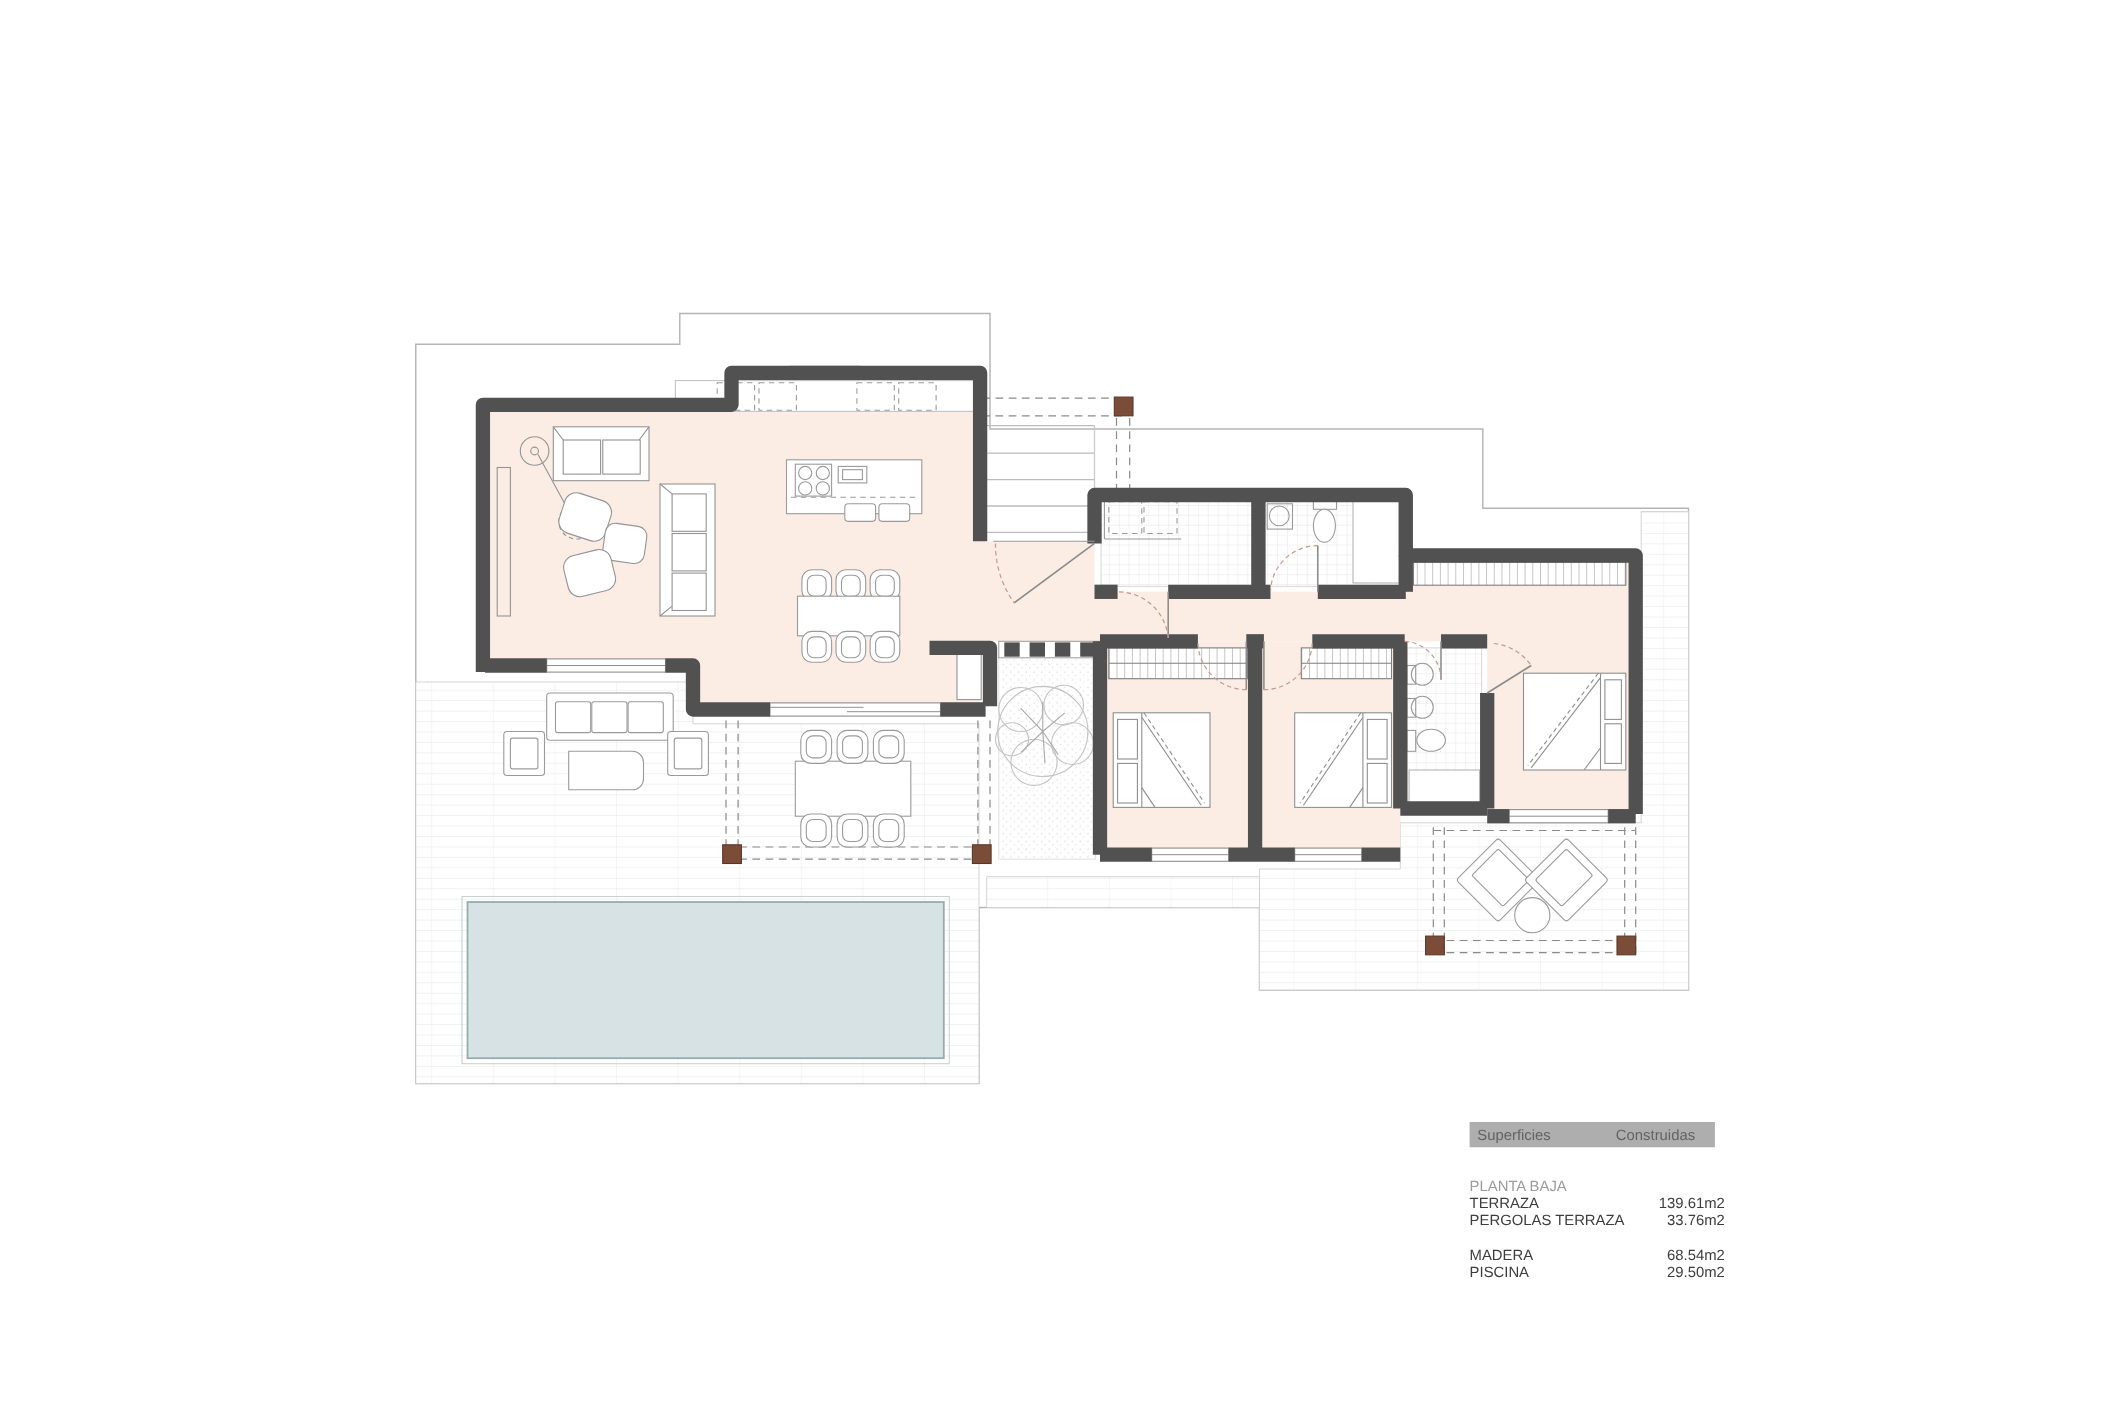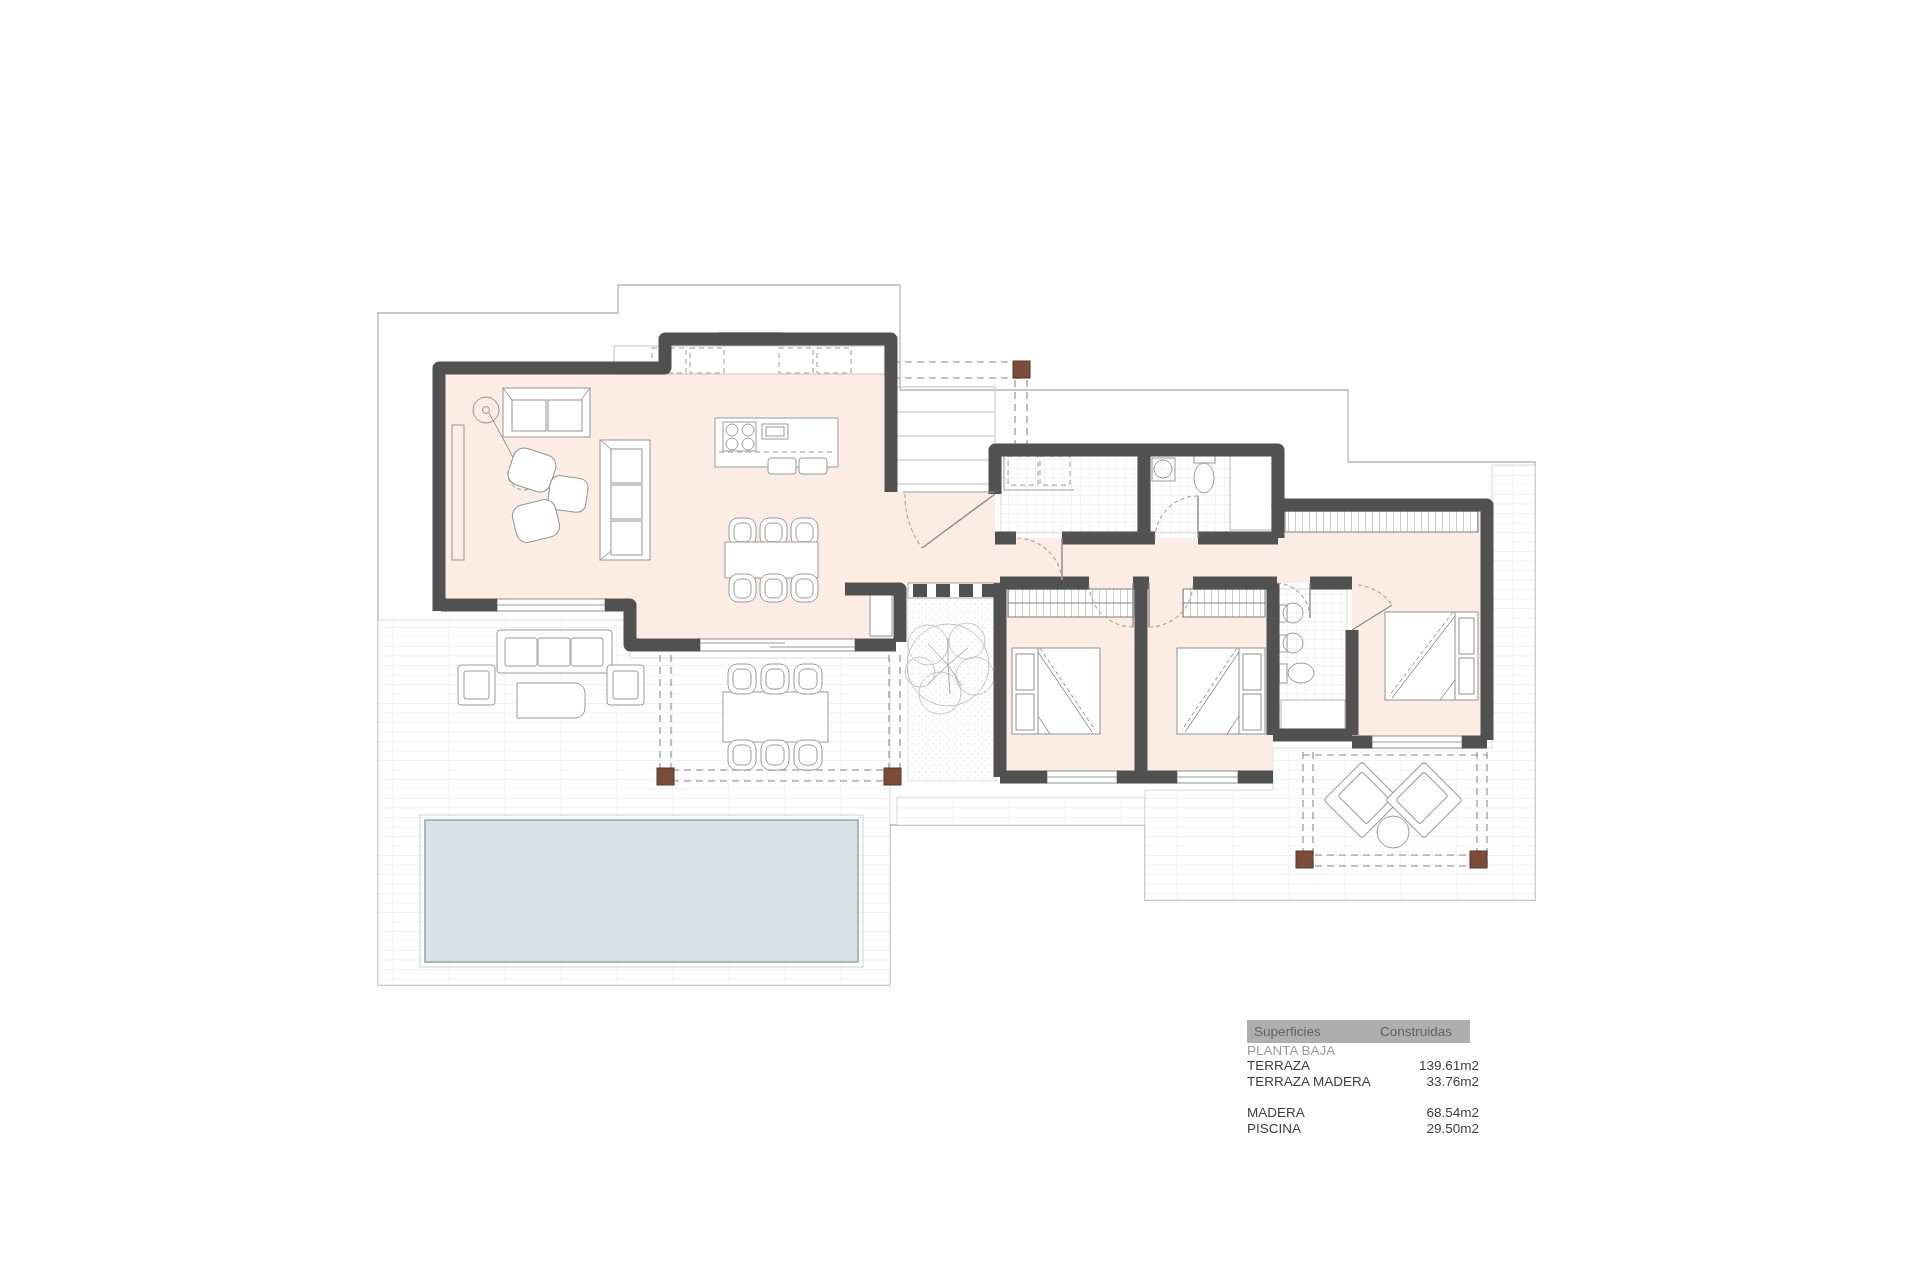--- a/index.html
+++ b/index.html
@@ -1,24 +1,24 @@
 <!DOCTYPE html>
 <html><head>
 <meta charset="utf-8">
 <style>
   html,body{margin:0;padding:0;background:#fff;}
   .stage{position:relative;width:1920px;height:1280px;background:#ffffff;overflow:hidden;
          font-family:"Liberation Sans", sans-serif;}
   .plan-svg{position:absolute;left:0;top:0;}
   
-  .legend{position:absolute;left:1247px;top:1020px;width:232px;font-size:13.5px;color:#3d3d3d;}
+  .legend{position:absolute;left:1336px;top:1020px;width:232px;font-size:13.5px;color:#3d3d3d;}
   .legend-header{display:flex;justify-content:space-between;align-items:center;
                  background:#aeaeae;color:#636363;height:23px;padding:0 18px 0 7px;width:223px;
                  box-sizing:border-box;}
-  .legend-body{margin-top:0;}
+  .legend-body{margin-top:28px;}
   .legend-section{color:#9b9b9b;line-height:15px;}
   .legend-row{display:flex;justify-content:space-between;line-height:15.5px;}
   .legend-row .val{}
   .legend-gap{height:16px;}
 </style>
 </head>
 <body>
 
 <div class="stage">
 
@@ -398,21 +398,21 @@
     <span>Superficies</span>
     <span>Construidas</span>
   </div>
   <div class="legend-body">
     <div class="legend-section">PLANTA BAJA</div>
     <div class="legend-row">
       <span class="lbl">TERRAZA</span>
       <span class="val">139.61m2</span>
     </div>
     <div class="legend-row">
-      <span class="lbl">TERRAZA MADERA</span>
+      <span class="lbl">PERGOLAS TERRAZA</span>
       <span class="val">33.76m2</span>
     </div>
     <div class="legend-gap"></div>
     <div class="legend-row">
       <span class="lbl">MADERA</span>
       <span class="val">68.54m2</span>
     </div>
     <div class="legend-row">
       <span class="lbl">PISCINA</span>
       <span class="val">29.50m2</span>

